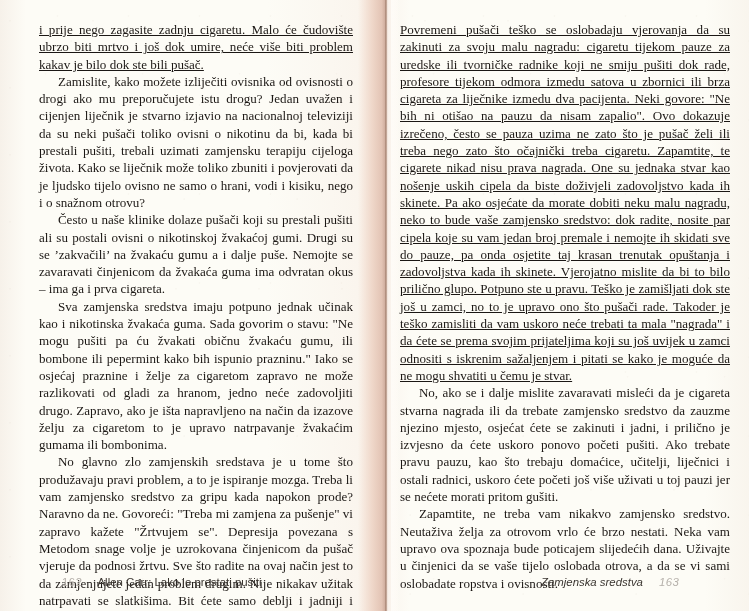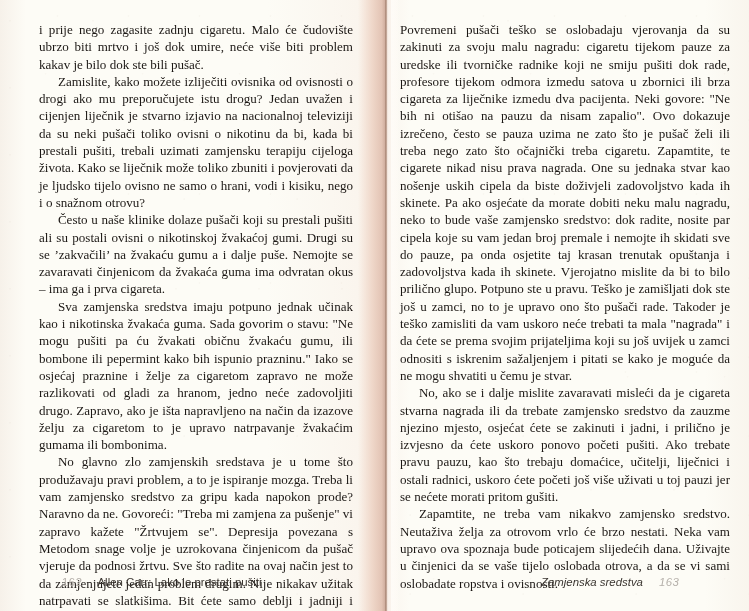--- a/index.html
+++ b/index.html
@@ -103,21 +103,21 @@
     -webkit-font-smoothing: antialiased;
   }
   .column.left  { left: 39px;  top: 21px; width: 314px; }
   .column.right { left: 400px; top: 21px; width: 330px; }
 
   .column p {
     margin: 0;
     text-indent: 1.45em;
     hyphens: none;
   }
-  .column p.noindent { text-indent: 0; }
+  .column p.noindent { text-indent: 0; text-decoration: underline; }
 
   
   .footer {
     position: absolute;
     font-family: "Liberation Sans", "DejaVu Sans", sans-serif;
     font-size: 11.4px;
     color: #3a3530;
     white-space: nowrap;
   }
   .footer .folio {

